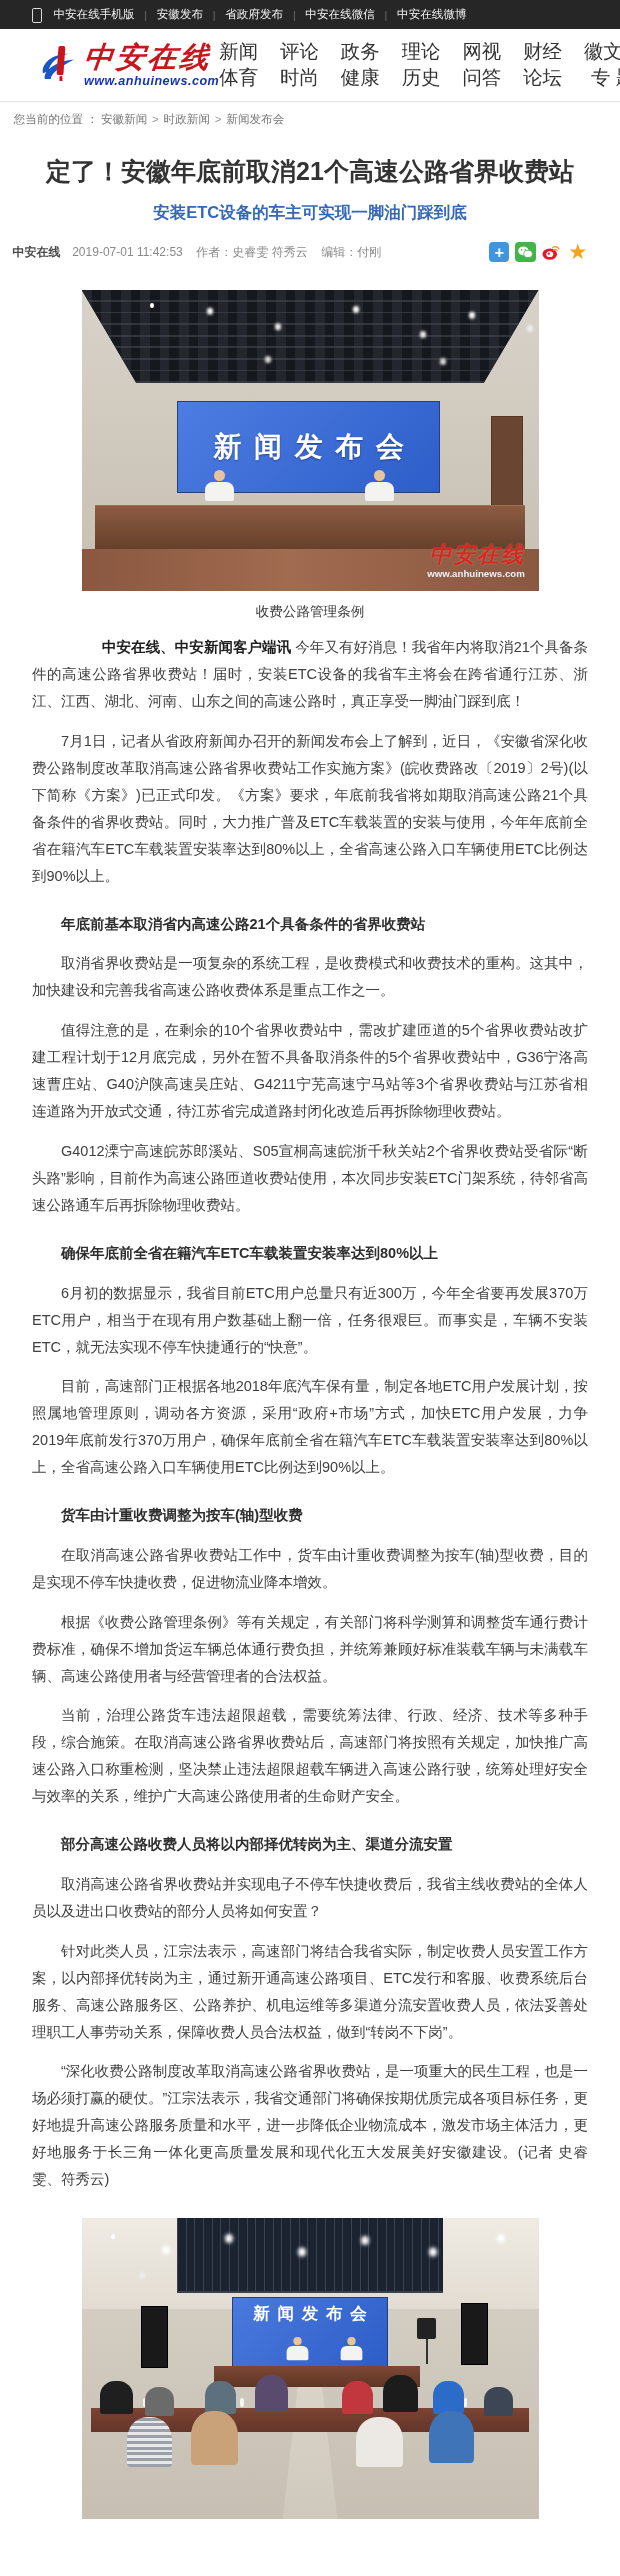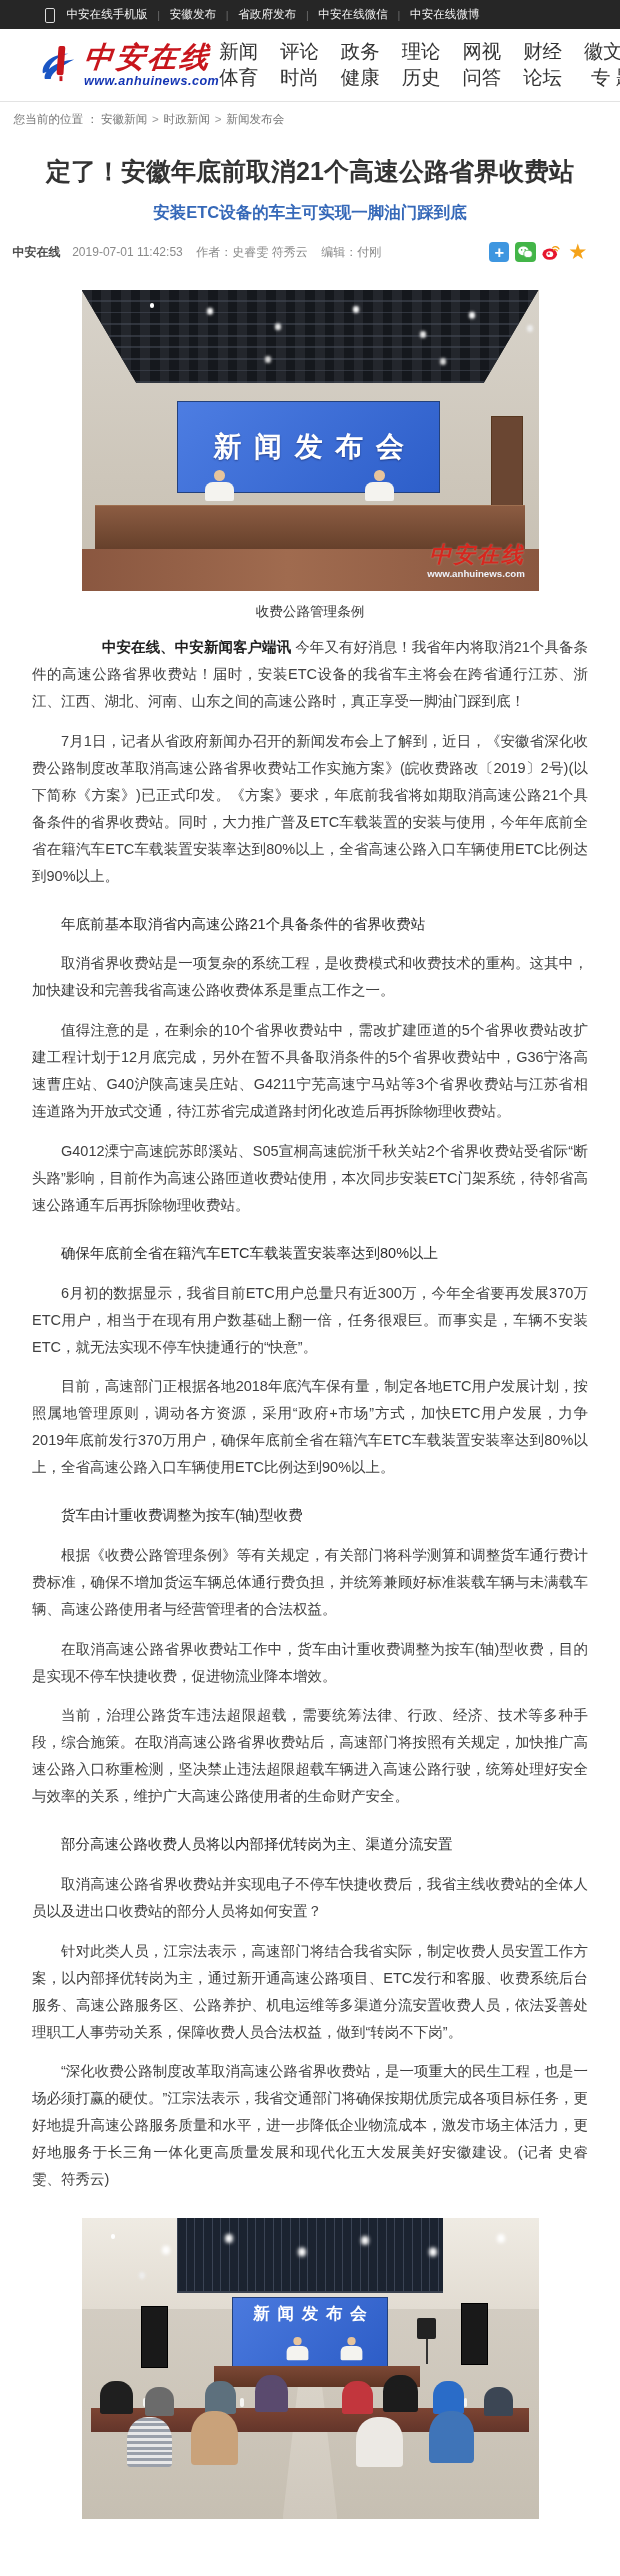--- a/index.html
+++ b/index.html
@@ -1,20 +1,20 @@
 <!DOCTYPE html>
 <html><head>
 <meta charset="utf-8">
 <style>
   html,body{margin:0;padding:0;background:#fff;}
   body{width:620px;font-family:"Liberation Sans","DejaVu Sans",sans-serif;color:#3f3f3f;}
   a{text-decoration:none;color:inherit;cursor:pointer;}
 
   
-  .topbar{height:29px;background:#262626;display:flex;align-items:center;padding-left:45px;box-sizing:border-box;}
+  .topbar{height:29px;background:#262626;display:flex;align-items:center;padding-left:32px;box-sizing:border-box;}
   .tb-links{display:flex;align-items:center;font-size:11.6px;color:#f2f2f2;}
   .tb-links a{color:#f2f2f2;margin:0 9.7px;white-space:nowrap;}
   .tb-sep{color:#6b6b6b;font-size:10.7px;}
   .phone-icon{display:inline-block;width:7.8px;height:12.6px;border:1px solid #ddd;border-radius:1.9px;margin-right:1.9px;position:relative;top:1px;}
 
   
   .header{height:73px;display:flex;align-items:center;padding:0 7.8px 0 39px;box-sizing:border-box;border-bottom:1px solid #e3e3e3;background:#fff;}
   .logo{display:flex;align-items:center;}
   .logo-swoosh{margin-right:3.9px;}
   .logo-text-wrap{display:flex;flex-direction:column;line-height:1;}
@@ -84,21 +84,21 @@
   .p2-deskrow{position:absolute;background:linear-gradient(#7c4433,#63352a);}
   .p2-row1{left:2%;right:2%;top:63%;height:8%;}
   .p2-aisle{position:absolute;left:44%;top:56%;width:12%;bottom:0;background:linear-gradient(#d9d3c8,#cfc8bd);clip-path:polygon(28% 0,72% 0,100% 100%,0 100%);}
   .att{position:absolute;border-radius:45% 45% 8% 8%;}
   .bottle{position:absolute;width:3.9px;height:8.7px;background:#f5f5f2;border-radius:1.9px;top:-9.7px;}
 
   
   .article-body{padding:0 32px;margin-top:9.7px;}
   .para{font-size:14.5px;line-height:27px;color:#404040;text-indent:2em;margin:12.6px 0;text-align:justify;}
   .para strong{color:#1f1f1f;padding-left:41px;}
-  .sub-head{font-size:14.5px;line-height:27px;font-weight:normal;color:#2e2e2e;text-indent:2em;margin:21.3px 0 11.6px;}
+  .sub-head{font-size:14.5px;line-height:27px;font-weight:bold;color:#2e2e2e;text-indent:2em;margin:21.3px 0 11.6px;}
 </style>
 </head>
 <body>
 
 <div class="topbar">
   <div class="tb-links">
     <span class="phone-icon"></span>
   <a class="tb-link">中安在线手机版</a>
       <span class="tb-sep">|</span>
       <a class="tb-link">安徽发布</a>
@@ -219,22 +219,22 @@
     <p class="para"><strong>中安在线、中安新闻客户端讯</strong> 今年又有好消息！我省年内将取消21个具备条件的高速公路省界收费站！届时，安装ETC设备的我省车主将会在跨省通行江苏、浙江、江西、湖北、河南、山东之间的高速公路时，真正享受一脚油门踩到底！</p>
     <p class="para">7月1日，记者从省政府新闻办召开的新闻发布会上了解到，近日，《安徽省深化收费公路制度改革取消高速公路省界收费站工作实施方案》(皖收费路改〔2019〕2号)(以下简称《方案》)已正式印发。《方案》要求，年底前我省将如期取消高速公路21个具备条件的省界收费站。同时，大力推广普及ETC车载装置的安装与使用，今年年底前全省在籍汽车ETC车载装置安装率达到80%以上，全省高速公路入口车辆使用ETC比例达到90%以上。</p>
     <p class="sub-head">年底前基本取消省内高速公路21个具备条件的省界收费站</p>
     <p class="para">取消省界收费站是一项复杂的系统工程，是收费模式和收费技术的重构。这其中，加快建设和完善我省高速公路收费体系是重点工作之一。</p>
     <p class="para">值得注意的是，在剩余的10个省界收费站中，需改扩建匝道的5个省界收费站改扩建工程计划于12月底完成，另外在暂不具备取消条件的5个省界收费站中，G36宁洛高速曹庄站、G40沪陕高速吴庄站、G4211宁芜高速宁马站等3个省界收费站与江苏省相连道路为开放式交通，待江苏省完成道路封闭化改造后再拆除物理收费站。</p>
     <p class="para">G4012溧宁高速皖苏郎溪站、S05宣桐高速皖浙千秋关站2个省界收费站受省际“断头路”影响，目前作为高速公路匝道收费站使用，本次同步安装ETC门架系统，待邻省高速公路通车后再拆除物理收费站。</p>
     <p class="sub-head">确保年底前全省在籍汽车ETC车载装置安装率达到80%以上</p>
     <p class="para">6月初的数据显示，我省目前ETC用户总量只有近300万，今年全省要再发展370万ETC用户，相当于在现有用户数基础上翻一倍，任务很艰巨。而事实是，车辆不安装ETC，就无法实现不停车快捷通行的“快意”。</p>
     <p class="para">目前，高速部门正根据各地2018年底汽车保有量，制定各地ETC用户发展计划，按照属地管理原则，调动各方资源，采用“政府+市场”方式，加快ETC用户发展，力争2019年底前发行370万用户，确保年底前全省在籍汽车ETC车载装置安装率达到80%以上，全省高速公路入口车辆使用ETC比例达到90%以上。</p>
     <p class="sub-head">货车由计重收费调整为按车(轴)型收费</p>
+    <p class="para">在取消高速公路省界收费站工作中，货车由计重收费调整为按车(轴)型收费，目的是实现不停车快捷收费，促进物流业降本增效。</p>
     <p class="para">根据《收费公路管理条例》等有关规定，有关部门将科学测算和调整货车通行费计费标准，确保不增加货运车辆总体通行费负担，并统筹兼顾好标准装载车辆与未满载车辆、高速公路使用者与经营管理者的合法权益。</p>
-    <p class="para">在取消高速公路省界收费站工作中，货车由计重收费调整为按车(轴)型收费，目的是实现不停车快捷收费，促进物流业降本增效。</p>
     <p class="para">当前，治理公路货车违法超限超载，需要统筹法律、行政、经济、技术等多种手段，综合施策。在取消高速公路省界收费站后，高速部门将按照有关规定，加快推广高速公路入口称重检测，坚决禁止违法超限超载车辆进入高速公路行驶，统筹处理好安全与效率的关系，维护广大高速公路使用者的生命财产安全。</p>
     <p class="sub-head">部分高速公路收费人员将以内部择优转岗为主、渠道分流安置</p>
     <p class="para">取消高速公路省界收费站并实现电子不停车快捷收费后，我省主线收费站的全体人员以及进出口收费站的部分人员将如何安置？</p>
     <p class="para">针对此类人员，江宗法表示，高速部门将结合我省实际，制定收费人员安置工作方案，以内部择优转岗为主，通过新开通高速公路项目、ETC发行和客服、收费系统后台服务、高速公路服务区、公路养护、机电运维等多渠道分流安置收费人员，依法妥善处理职工人事劳动关系，保障收费人员合法权益，做到“转岗不下岗”。</p>
     <p class="para">“深化收费公路制度改革取消高速公路省界收费站，是一项重大的民生工程，也是一场必须打赢的硬仗。”江宗法表示，我省交通部门将确保按期优质完成各项目标任务，更好地提升高速公路服务质量和水平，进一步降低企业物流成本，激发市场主体活力，更好地服务于长三角一体化更高质量发展和现代化五大发展美好安徽建设。(记者 史睿雯、符秀云)</p>
   </div>
 
 <div class="photo">
   <div class="p2-ceil"></div>
   <div class="p2-recess"></div>

